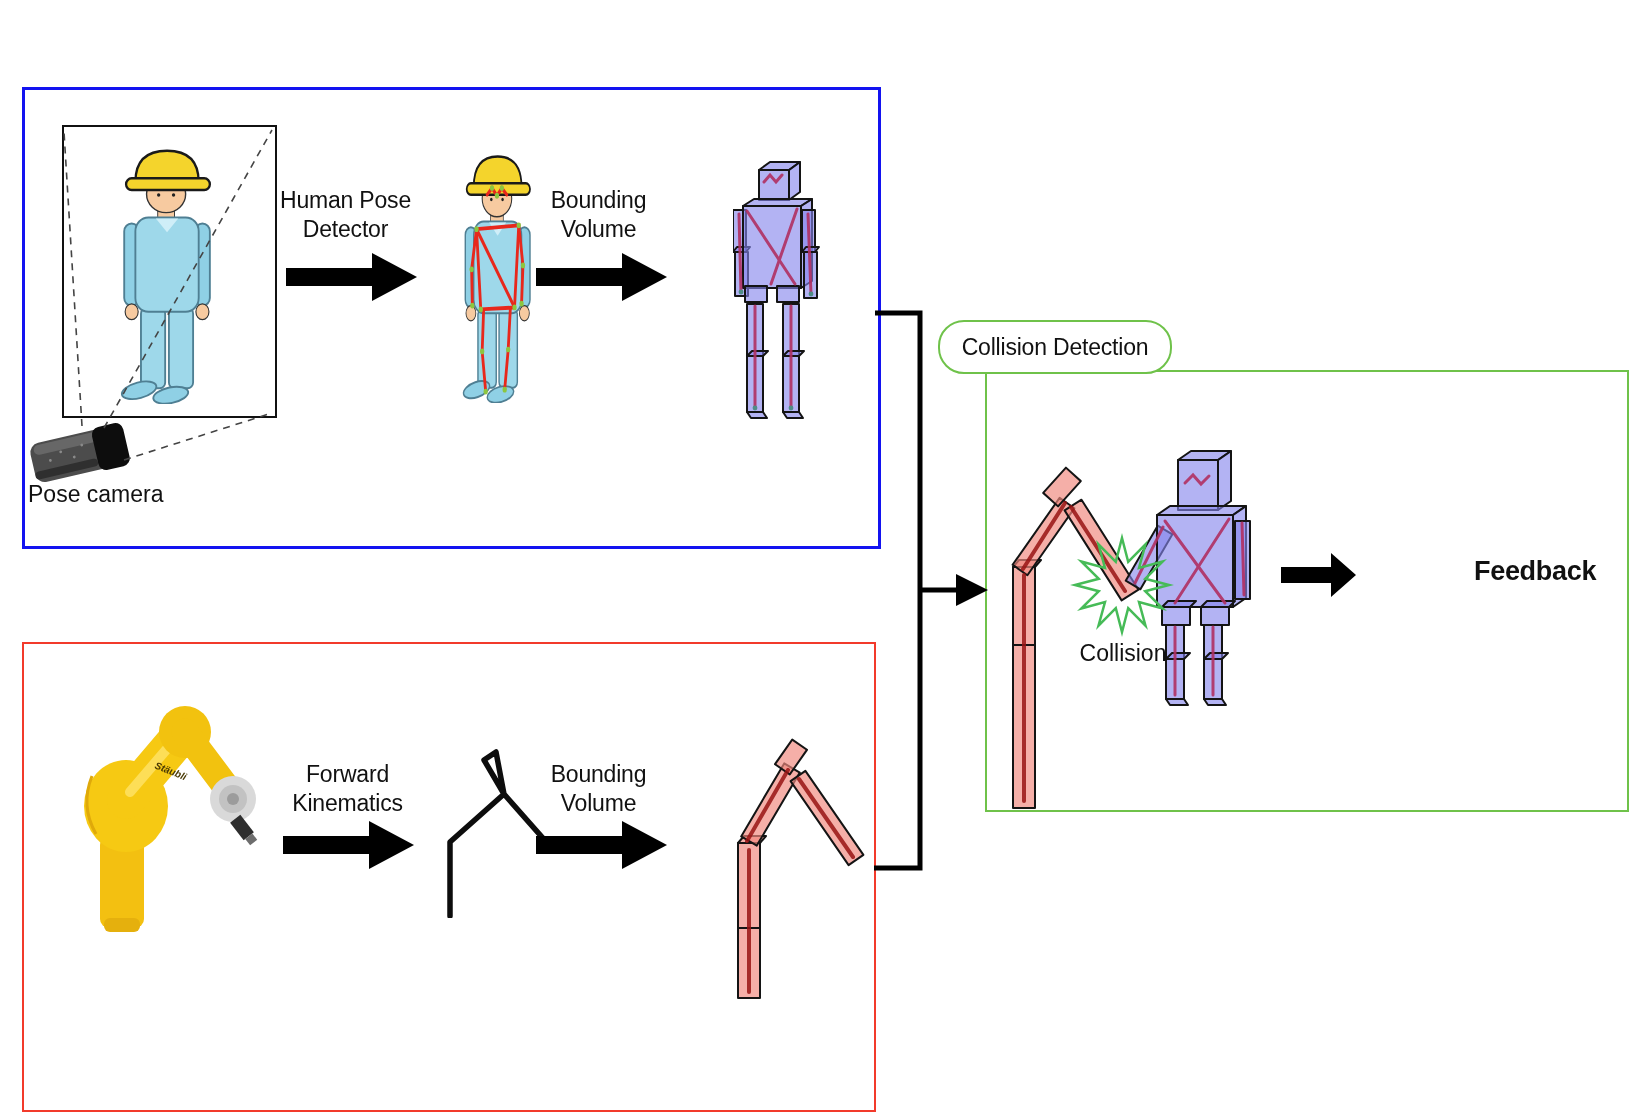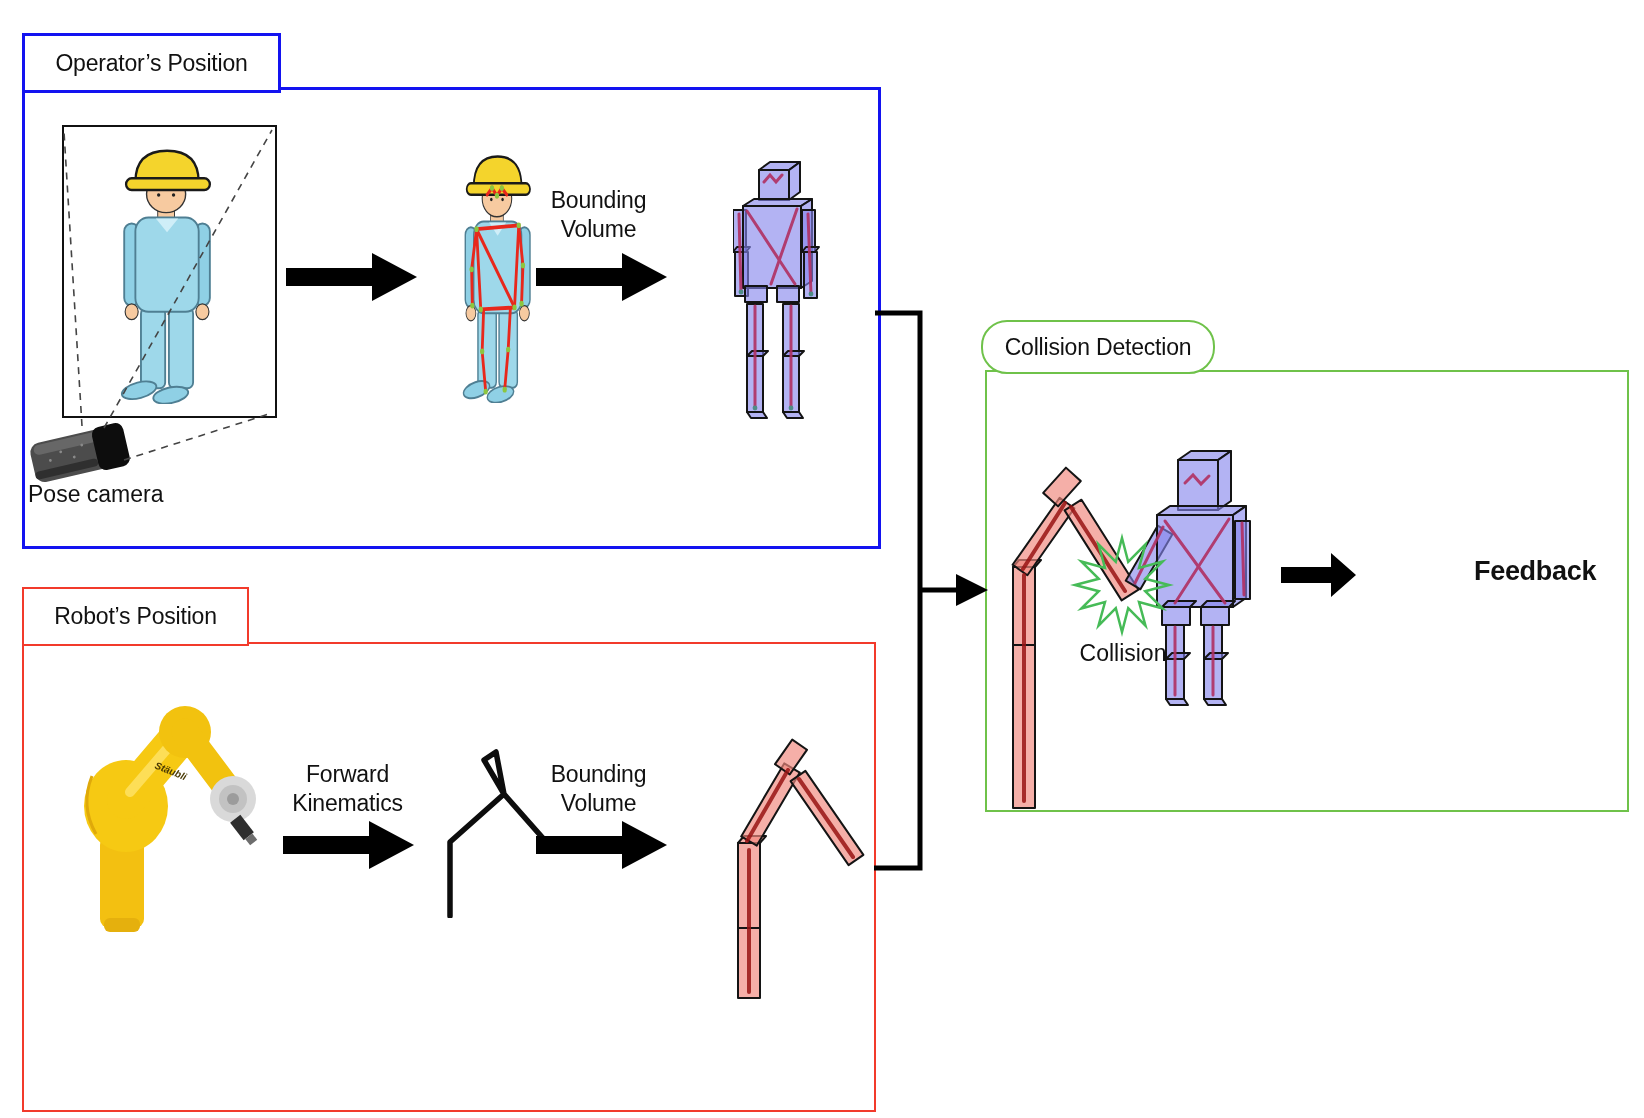--- a/index.html
+++ b/index.html
@@ -57,23 +57,20 @@
 
         <rect x="38" y="78" width="68" height="96" rx="14" fill="#9ed8ea" stroke="#4f7f93" stroke-width="2"></rect>
         <path d="M60,79 L72,93 L84,79 Z" fill="#cfeef8" stroke="none"></path>
 
         <path d="M38,42 Q38,10 72,10 Q106,10 106,42 Z" fill="#f4d42c" stroke="#1a1a1a" stroke-width="2.5"></path>
         <rect x="28" y="38" width="90" height="12" rx="6" fill="#f4d42c" stroke="#1a1a1a" stroke-width="2.5"></rect>
       </g>
     </defs>
   </svg>
 
-  <div class="tab blue" style="left:22px;top:33px;width:253px;height:54px;">
-    <span>Operator’s Position</span>
-  </div>
   <div class="panel blue" style="left:22px;top:87px;width:853px;height:456px;"></div>
 
   <div class="frame" style="left:62px;top:125px;width:211px;height:289px;"></div>
   <svg class="art" style="left:100px;top:141px;" width="135" height="263" viewBox="0 0 145 268" preserveAspectRatio="none">
     <use href="#person-base"></use>
   </svg>
 
   <svg class="art" style="left:26px;top:417px;" width="115" height="75" viewBox="0 0 115 75">
     <g transform="rotate(-13 57 38)">
       <rect x="6" y="16" width="92" height="40" rx="10" fill="#4c4c4c"></rect>
@@ -81,20 +78,24 @@
       <rect x="70" y="14" width="32" height="44" rx="8" fill="#0d0d0d"></rect>
       <circle cx="24" cy="36" r="1.4" fill="#8a8a8a"></circle>
         <circle cx="36" cy="30" r="1.4" fill="#8a8a8a"></circle>
       <circle cx="48" cy="38" r="1.4" fill="#8a8a8a"></circle>
         <circle cx="58" cy="28" r="1.4" fill="#8a8a8a"></circle>
       <rect x="6" y="44" width="64" height="8" rx="4" fill="#2f2f2f"></rect>
     </g>
   </svg>
   <div class="caption" style="left:28px;top:481px;">Pose camera</div>
 
+  <div class="step-label" style="left:278px;top:186px;width:135px;">
+    <span>Human Pose</span><br>
+    <span>Detector</span>
+  </div>
   <svg class="arrow-svg" style="left:286px;top:252px;" width="132" height="50" viewBox="0 0 132 50">
     <polygon points="0,16 86,16 86,1 131,25 86,49 86,34 0,34"></polygon>
   </svg>
 
   <svg class="art" style="left:447px;top:147px;" width="102" height="256" viewBox="0 0 145 268" preserveAspectRatio="none">
     <use href="#person-base"></use>
     <g stroke="#e8281c" stroke-width="4" fill="none" stroke-linecap="round">
       <polyline points="57,50 64,43 71,51 78,43 85,50"></polyline>
       <polygon points="42,86 102,82 96,168 48,170"></polygon>
       <line x1="42" y1="86" x2="96" y2="168"></line>
@@ -165,23 +166,20 @@
       <line x1="58" y1="148" x2="58" y2="250"></line>
     </g>
     <g fill="#4e8d86">
       <circle cx="22" cy="250" r="2.4"></circle>
         <circle cx="58" cy="250" r="2.4"></circle>
       <circle cx="8" cy="134" r="2.4"></circle>
         <circle cx="78" cy="136" r="2.4"></circle>
     </g>
   </svg>
 
-  <div class="tab red" style="left:22px;top:587px;width:223px;height:55px;">
-    <span>Robot’s Position</span>
-  </div>
   <div class="panel red" style="left:22px;top:642px;width:850px;height:466px;"></div>
 
   <svg class="art" style="left:70px;top:688px;" width="190" height="250" viewBox="0 0 190 250">
     <rect x="30" y="148" width="44" height="92" rx="9" fill="#f3c011"></rect>
     <rect x="34" y="230" width="36" height="14" rx="6" fill="#e5b00d"></rect>
     <ellipse cx="52" cy="150" rx="21" ry="6" fill="#e3ad0a"></ellipse>
     <ellipse cx="56" cy="118" rx="42" ry="46" fill="#f6c913"></ellipse>
     <path d="M22,88 q-12,30 4,58" stroke="#dfa90a" stroke-width="3" fill="none"></path>
     <line x1="56" y1="112" x2="112" y2="46" stroke="#f6c913" stroke-width="38" stroke-linecap="round"></line>
     <line x1="60" y1="104" x2="108" y2="48" stroke="#ffe468" stroke-width="10" stroke-linecap="round" opacity="0.8"></line>
@@ -227,21 +225,21 @@
       <rect x="78" y="10" width="30" height="18" transform="rotate(-55 93 19)"></rect>
       <polygon points="92.6,43.1 107.4,32.9 165.4,116.9 150.6,127.1"></polygon>
     </g>
     <g stroke="#991414" stroke-width="4" stroke-linecap="round" opacity="0.85">
       <line x1="51" y1="112" x2="51" y2="254"></line>
       <line x1="49" y1="103" x2="90" y2="32"></line>
       <line x1="101" y1="41" x2="155" y2="119"></line>
     </g>
   </svg>
 
-  <div class="tab green" style="left:981px;top:320px;width:230px;height:50px;border-radius:26px;">
+  <div class="tab green" style="left:938px;top:320px;width:230px;height:50px;border-radius:26px;">
     <span>Collision Detection</span>
   </div>
   <div class="panel green" style="left:985px;top:370px;width:640px;height:438px;"></div>
 
   <svg class="art" style="left:995px;top:435px;" width="265" height="385" viewBox="0 0 265 385">
 
     <g fill="#f0897f" fill-opacity="0.68" stroke="#141414" stroke-width="2" stroke-linejoin="round">
       <polygon points="18,132 40,132 46,125 24,125"></polygon>
       <rect x="18" y="132" width="22" height="78"></rect>
       <rect x="18" y="210" width="22" height="163"></rect>

